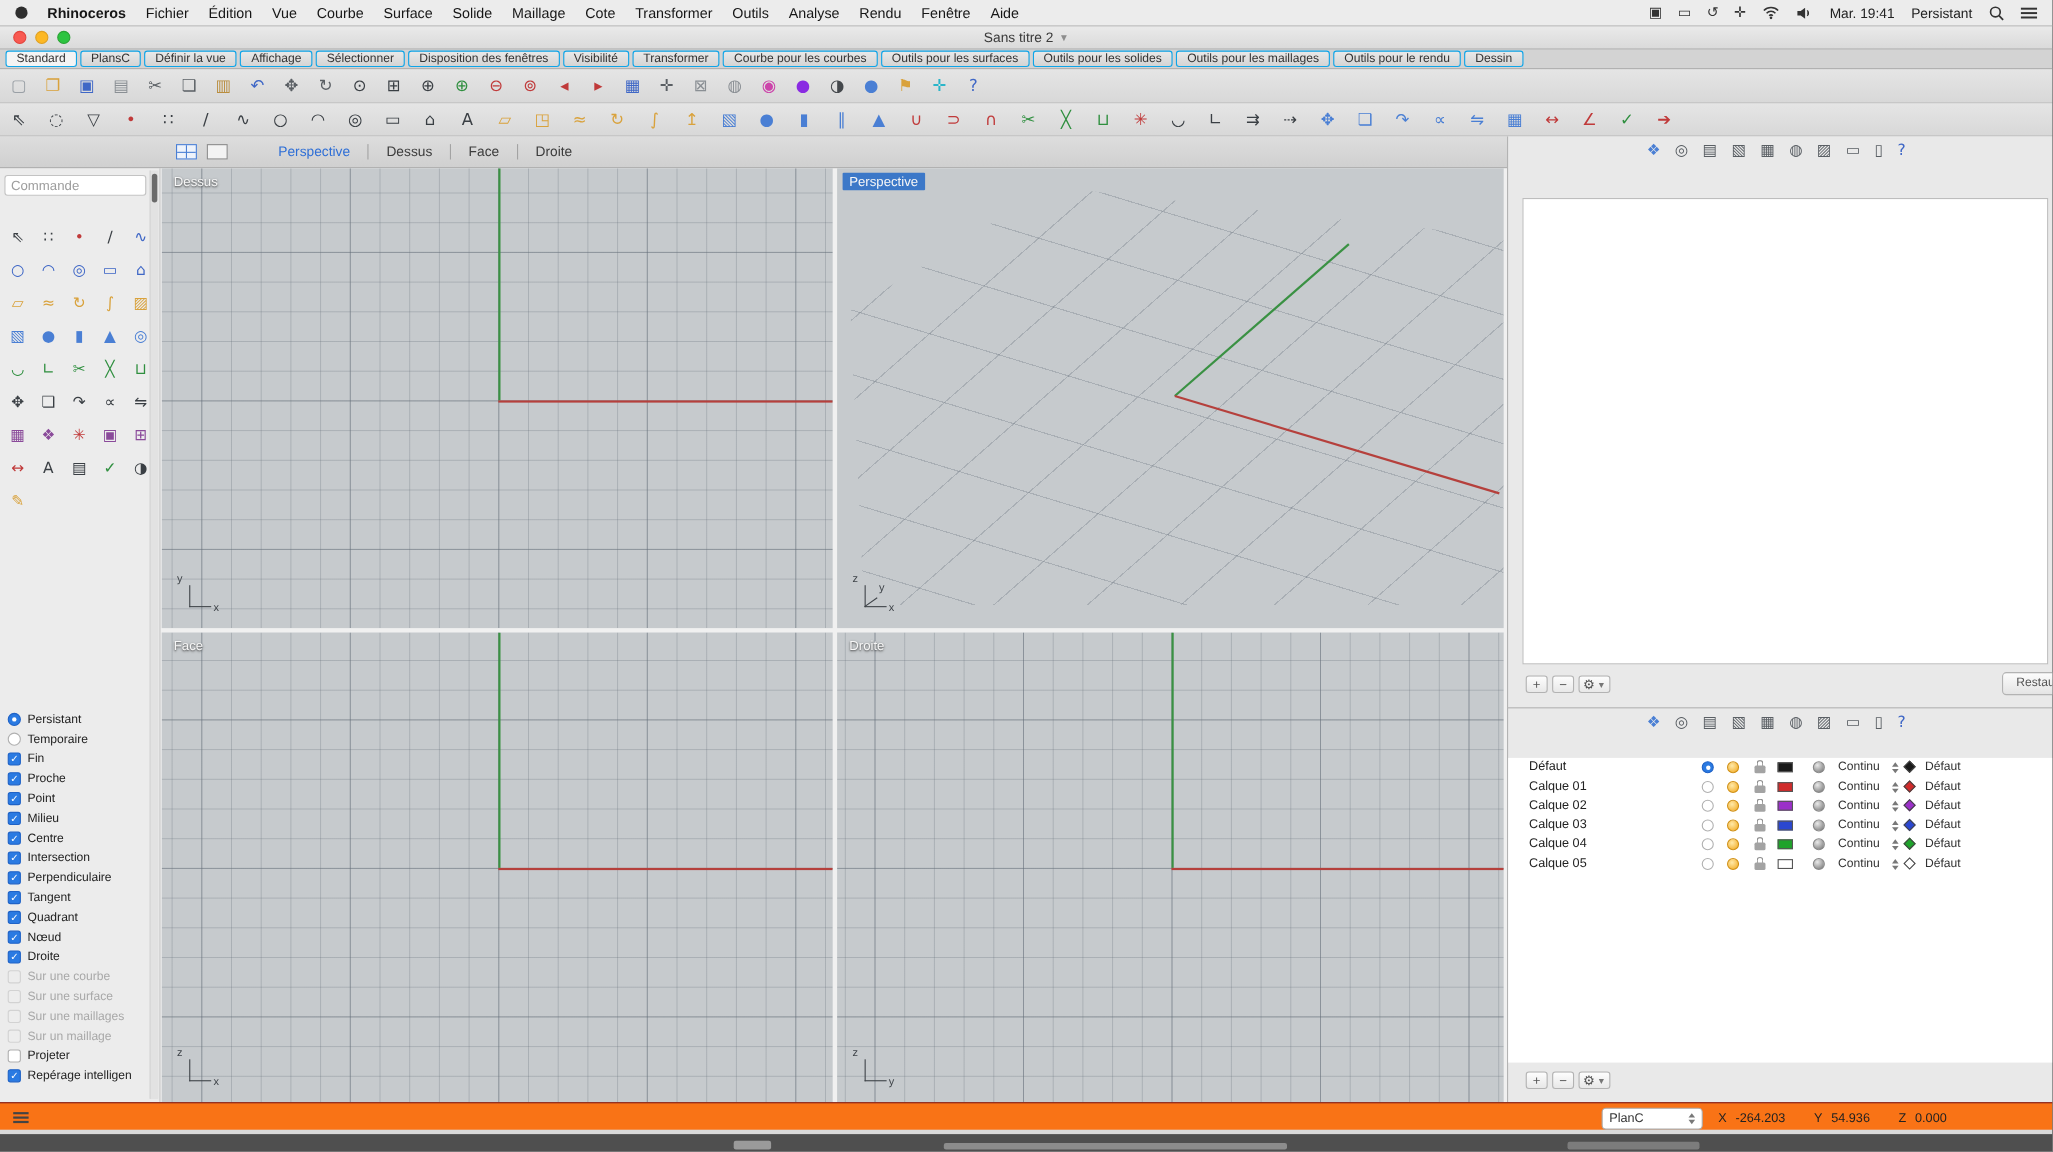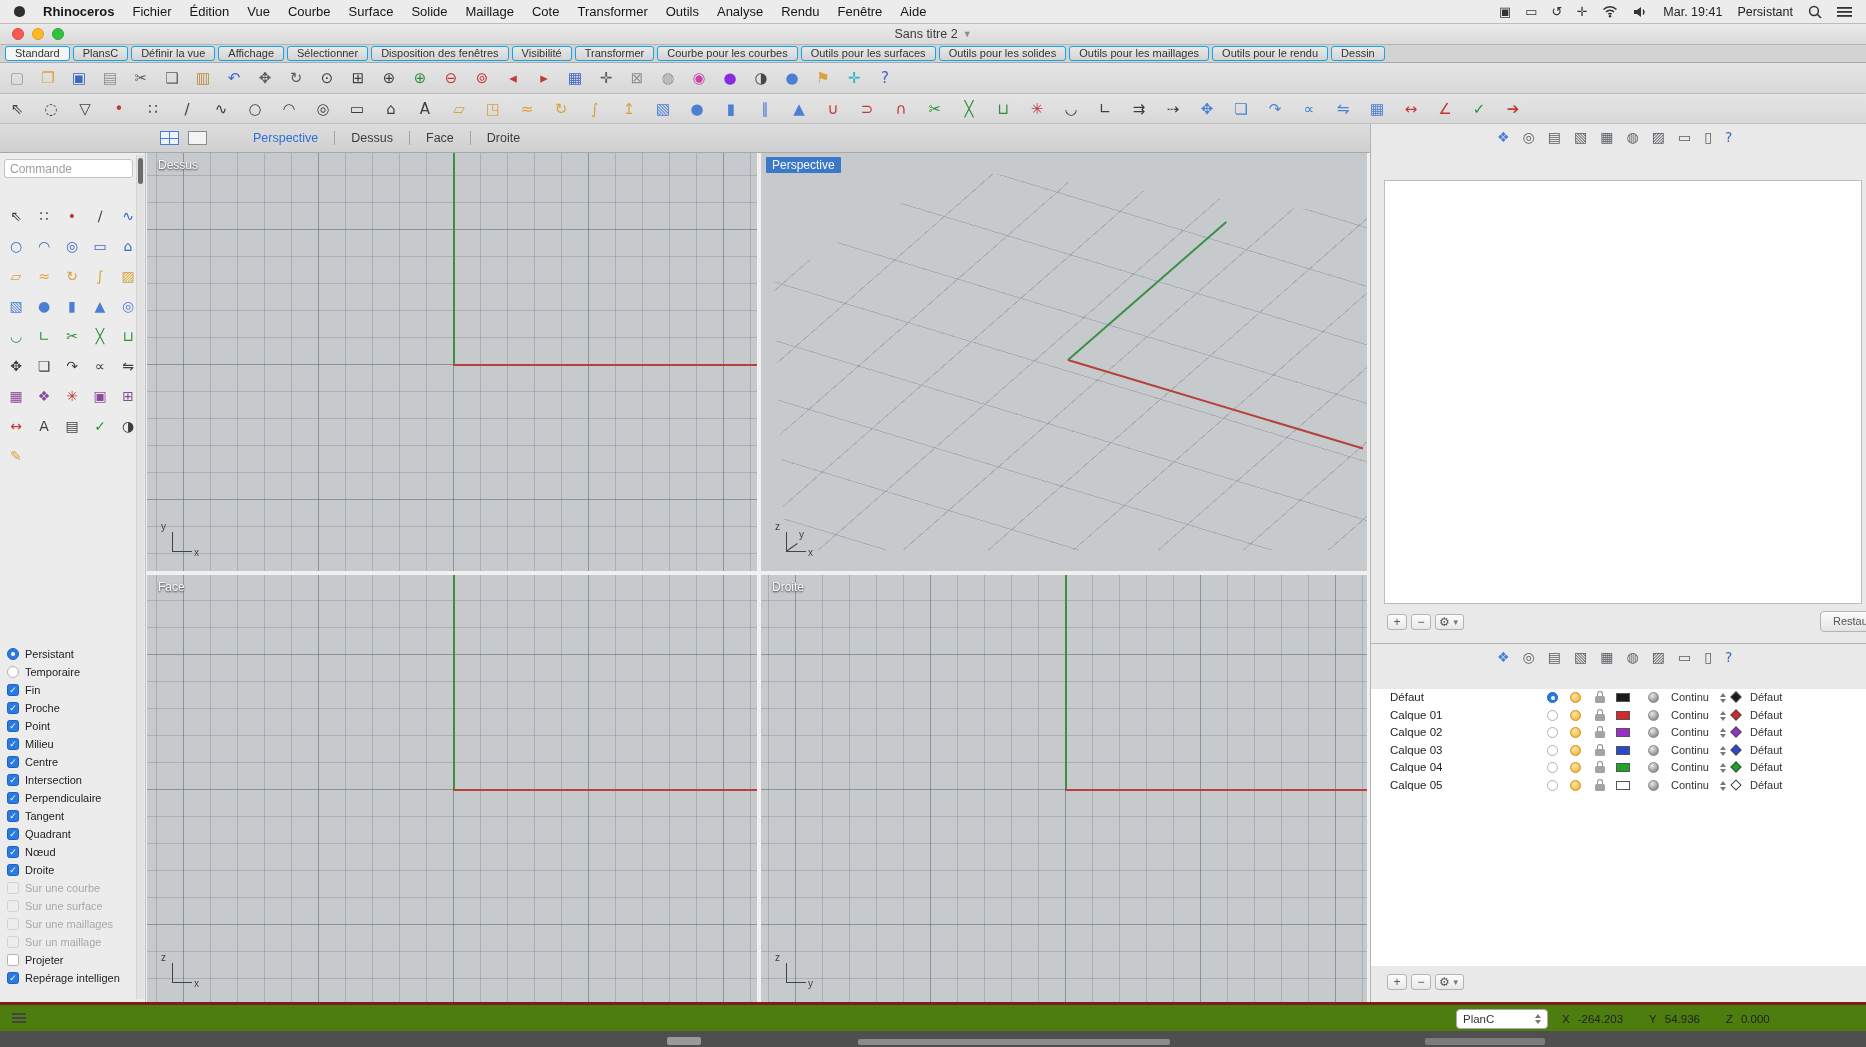--- a/index.html
+++ b/index.html
@@ -143,21 +143,21 @@
   .lr-swatch{left:245px;top:4px;width:14px;height:9px;border:1px solid #555;box-sizing:border-box}
   .lr-sphere{left:277px;top:3px;width:11px;height:11px;border-radius:50%;background:radial-gradient(circle at 35% 30%,#e9e9e9,#6f6f6f);
     border:1px solid #888;box-sizing:border-box}
   .lr-lt{left:300px;top:2px;font-size:11px;color:#333}
   .lr-step{left:349px;top:4px;display:flex;flex-direction:column;gap:2px}
   .tri-u{width:0;height:0;border-left:3px solid transparent;border-right:3px solid transparent;border-bottom:4px solid #787878}
   .tri-d{width:0;height:0;border-left:3px solid transparent;border-right:3px solid transparent;border-top:4px solid #787878}
   .lr-dia{left:361px;top:4px;width:8px;height:8px;transform:rotate(45deg);border:1px solid #444;box-sizing:border-box}
   .lr-print{left:379px;top:2px;font-size:11px;color:#333}
   
-  .statusbar{position:absolute;left:0;top:1002px;width:100%;height:46px;background:#4d7c0f;border-top:3px solid #7f1d1d;box-sizing:border-box}
+  .statusbar{position:absolute;left:0;top:1002px;width:100%;height:25px;background:#f97316;border-top:1px solid #7f1d1d;box-sizing:border-box}
   .hamb{position:absolute;left:12px;top:8px;width:14px;height:2px;background:#444;box-shadow:0 4px 0 #444,0 8px 0 #444}
   .cplane{position:absolute;left:1456px;top:4px;width:92px;height:20px;background:#fff;border:1px solid #ababab;border-radius:4px;
     font-size:11.5px;color:#333;display:flex;align-items:center;padding:0 6px;box-sizing:border-box}
   .cplane .steppers{margin-left:auto;display:flex;flex-direction:column;gap:2px}
   .coords{position:absolute;left:1562px;top:8px;display:flex;gap:26px;font-size:11.5px;color:#222}
   .coord{display:flex;gap:8px;white-space:nowrap}
   
   .dock{position:absolute;left:0;top:1031px;width:100%;height:16px;background:#4f4f4f}
   .frag{position:absolute;background:#8f8f8f;border-radius:2px}
   .frag.f1{left:667px;top:6px;width:34px;height:8px;background:#9a9a9a}

